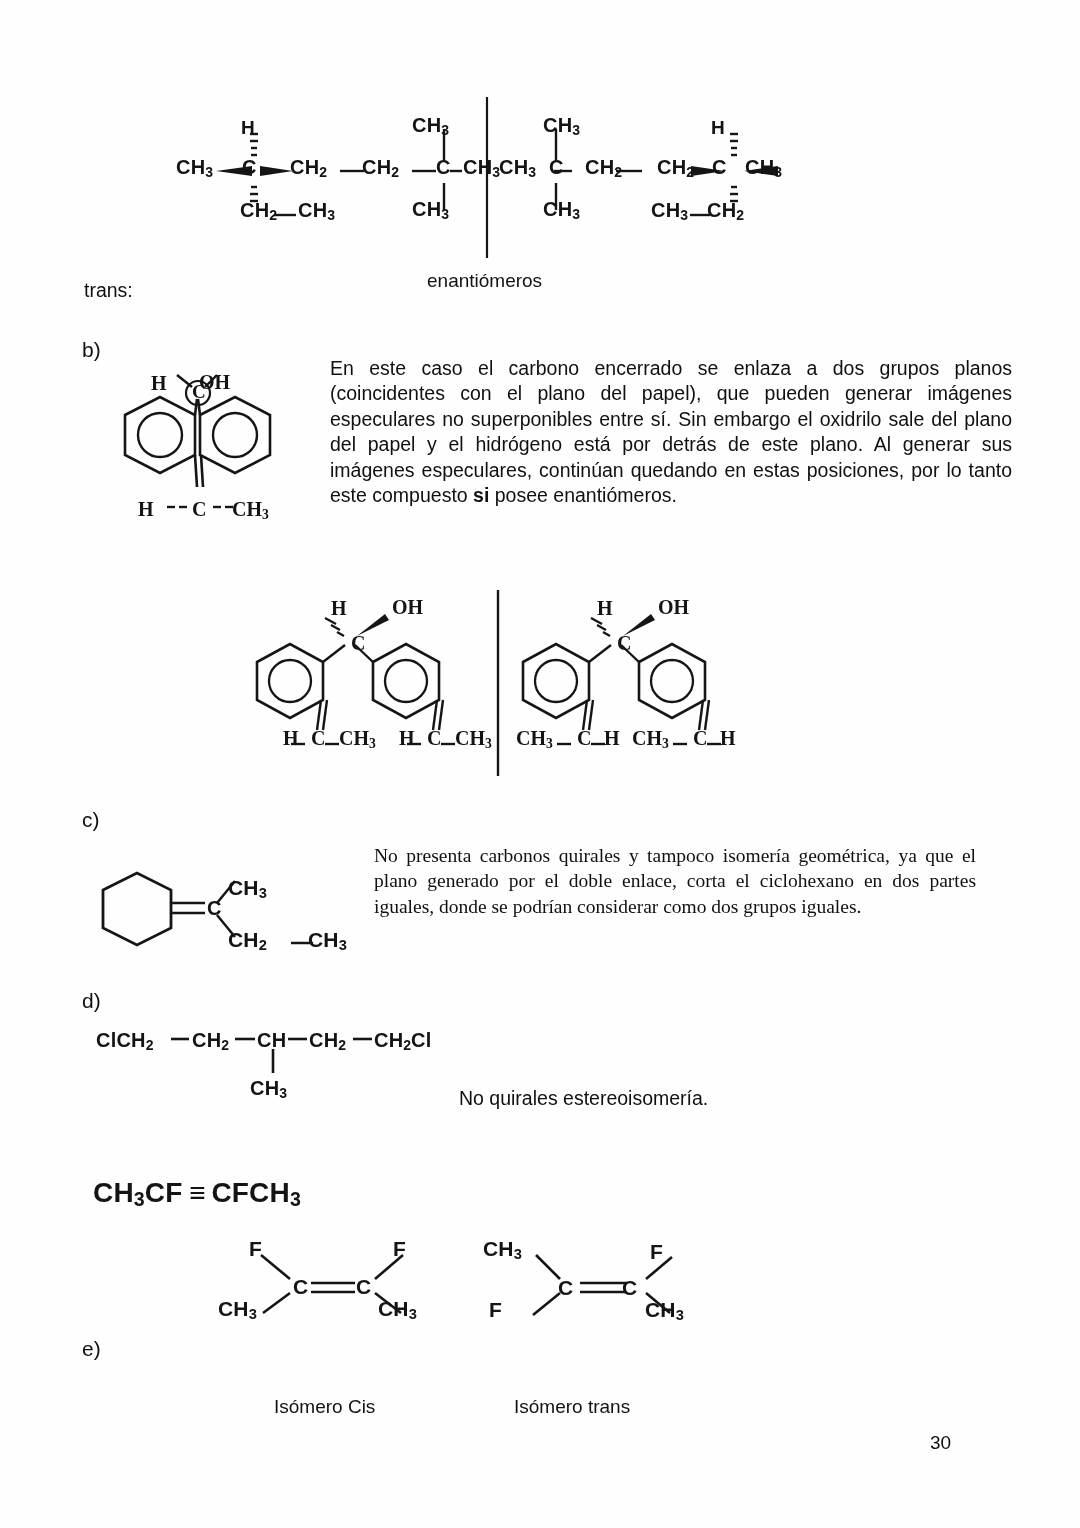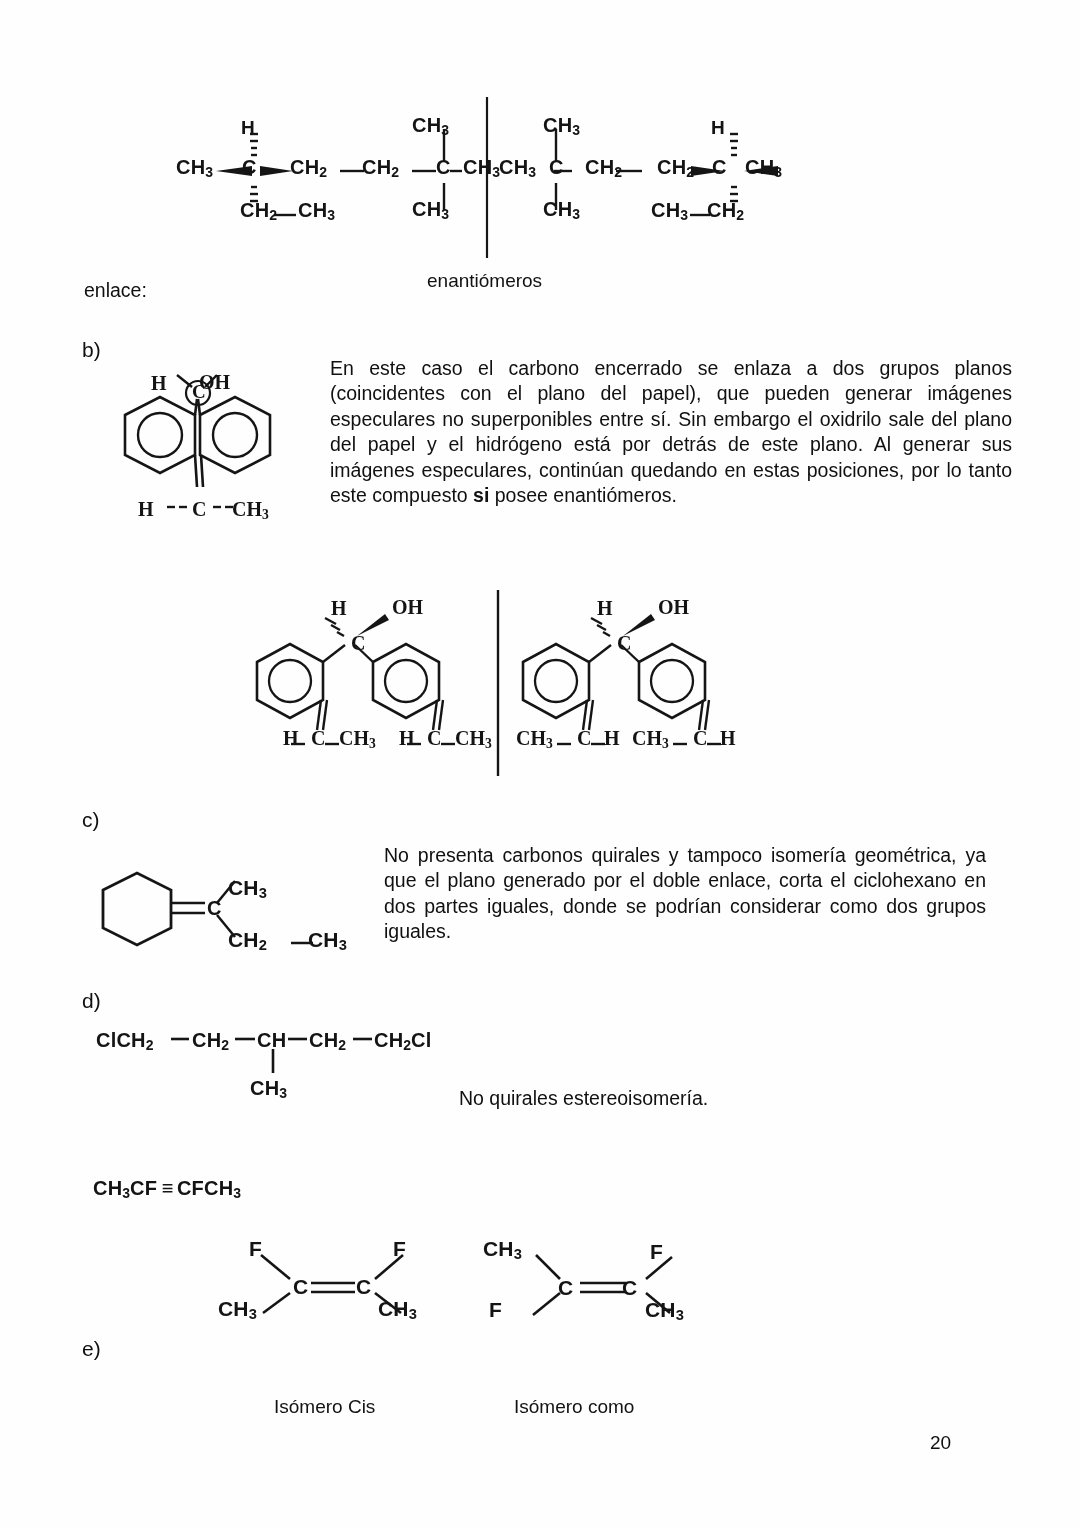--- a/index.html
+++ b/index.html
@@ -176,21 +176,21 @@
   <span class="chem" style="left:585px; top:156px; font-size:20px;">CH<sub>2</sub></span>
   <span class="chem" style="left:657px; top:156px; font-size:20px;">CH<sub>2</sub></span>
   <span class="chem" style="left:711px; top:117px; font-size:19px;">H</span>
   <span class="chem" style="left:712px; top:156px; font-size:20px;">C</span>
   <span class="chem" style="left:745px; top:156px; font-size:20px;">CH<sub>3</sub></span>
   <span class="chem" style="left:651px; top:199px; font-size:20px;">CH<sub>3</sub></span>
   <span class="chem" style="left:707px; top:199px; font-size:20px;">CH<sub>2</sub></span>
 
   <span class="caption" style="left:427px; top:270px;">enantiómeros</span>
 
-  <span class="plain" style="left:84px; top:278px;">enlace:</span>
+  <span class="plain" style="left:84px; top:278px;">trans:</span>
 
   <span class="item-label" style="left:82px; top:338px;">b)</span>
 
   <div class="prose" style="left:330px; top:356px; width:682px;">En este caso el carbono encerrado se enlaza a dos grupos planos (coincidentes con el plano del papel), que pueden generar imágenes especulares no superponibles entre sí. Sin embargo el oxidrilo sale del plano del papel y el hidrógeno está por detrás de este plano. Al generar sus imágenes especulares, continúan quedando en estas posiciones, por lo tanto este compuesto <b>si</b> posee enantiómeros.</div>
 
   <div class="abs" style="left:95px; top:365px; width:200px; height:165px;">
     <svg width="200" height="165" viewBox="0 0 200 165">
 
       <polygon points="30,50 65,32 100,50 100,90 65,108 30,90" class="stroke" stroke-width="2.6"></polygon>
       <circle cx="65" cy="70" r="22" class="stroke" stroke-width="2.4"></circle>
@@ -293,21 +293,21 @@
   <span class="chem-serif" style="left:617px; top:632px; font-size:20px;">C</span>
   <span class="chem-serif" style="left:516px; top:727px; font-size:20px;">CH<sub>3</sub></span>
   <span class="chem-serif" style="left:577px; top:727px; font-size:20px;">C</span>
   <span class="chem-serif" style="left:604px; top:727px; font-size:20px;">H</span>
   <span class="chem-serif" style="left:632px; top:727px; font-size:20px;">CH<sub>3</sub></span>
   <span class="chem-serif" style="left:693px; top:727px; font-size:20px;">C</span>
   <span class="chem-serif" style="left:720px; top:727px; font-size:20px;">H</span>
 
   <span class="item-label" style="left:82px; top:808px;">c)</span>
 
-  <div class="prose" style="left:384px; top:843px; width:602px;">No presenta carbonos quirales y tampoco isomería geométrica, ya que el plano generado por el doble enlace, corta el ciclohexano en dos partes iguales, donde se podrían considerar como dos grupos iguales.</div>
+  <div class="prose" style="left:374px; top:843px; width:602px;font-family:Liberation Serif, serif;">No presenta carbonos quirales y tampoco isomería geométrica, ya que el plano generado por el doble enlace, corta el ciclohexano en dos partes iguales, donde se podrían considerar como dos grupos iguales.</div>
 
   <div class="abs" style="left:95px; top:865px; width:270px; height:100px;">
     <svg width="270" height="100" viewBox="0 0 270 100">
 
       <polygon points="8,25 42,8 76,25 76,63 42,80 8,63" class="stroke" stroke-width="2.8"></polygon>
 
       <line x1="76" y1="38" x2="110" y2="38" class="stroke" stroke-width="2.6"></line>
       <line x1="76" y1="48" x2="110" y2="48" class="stroke" stroke-width="2.6"></line>
 
       <line x1="122" y1="38" x2="140" y2="16" class="stroke" stroke-width="2.5"></line>
@@ -336,21 +336,21 @@
   </div>
   <span class="chem" style="left:96px; top:1029px; font-size:20px;">ClCH<sub>2</sub></span>
   <span class="chem" style="left:192px; top:1029px; font-size:20px;">CH<sub>2</sub></span>
   <span class="chem" style="left:257px; top:1029px; font-size:20px;">CH</span>
   <span class="chem" style="left:309px; top:1029px; font-size:20px;">CH<sub>2</sub></span>
   <span class="chem" style="left:374px; top:1029px; font-size:20px;">CH<sub>2</sub>Cl</span>
   <span class="chem" style="left:250px; top:1077px; font-size:20px;">CH<sub>3</sub></span>
 
   <span class="plain" style="left:459px; top:1086px;">No quirales estereoisomería.</span>
 
-  <span class="chem" style="left:93px; top:1177px; font-size:20px;">CH<sub>3</sub>CF<span style="letter-spacing:-1px;"> ≡ </span>CFCH<sub>3</sub></span>
+  <span class="chem" style="left:93px; top:1177px; font-size:28px;">CH<sub>3</sub>CF<span style="letter-spacing:-1px;"> ≡ </span>CFCH<sub>3</sub></span>
 
   <div class="abs" style="left:215px; top:1235px; width:230px; height:95px;">
     <svg width="230" height="95" viewBox="0 0 230 95">
       <line x1="46" y1="20" x2="75" y2="44" class="stroke" stroke-width="2.6"></line>
       <line x1="160" y1="44" x2="188" y2="20" class="stroke" stroke-width="2.6"></line>
       <line x1="75" y1="58" x2="48" y2="78" class="stroke" stroke-width="2.6"></line>
       <line x1="160" y1="58" x2="186" y2="78" class="stroke" stroke-width="2.6"></line>
       <line x1="96" y1="48" x2="140" y2="48" class="stroke" stroke-width="2.7"></line>
       <line x1="96" y1="57" x2="140" y2="57" class="stroke" stroke-width="2.7"></line>
     </svg>
@@ -375,17 +375,17 @@
   <span class="chem" style="left:483px; top:1237px; font-size:21px;">CH<sub>3</sub></span>
   <span class="chem" style="left:650px; top:1240px; font-size:21px;">F</span>
   <span class="chem" style="left:558px; top:1276px; font-size:21px;">C</span>
   <span class="chem" style="left:622px; top:1276px; font-size:21px;">C</span>
   <span class="chem" style="left:489px; top:1298px; font-size:21px;">F</span>
   <span class="chem" style="left:645px; top:1298px; font-size:21px;">CH<sub>3</sub></span>
 
   <span class="item-label" style="left:82px; top:1337px;">e)</span>
 
   <span class="caption" style="left:274px; top:1396px;">Isómero Cis</span>
-  <span class="caption" style="left:514px; top:1396px;">Isómero como</span>
-
-  <span class="pagenum" style="left:930px; top:1432px;">20</span>
+  <span class="caption" style="left:514px; top:1396px;">Isómero trans</span>
+
+  <span class="pagenum" style="left:930px; top:1432px;">30</span>
 
 </div>
 
 </body></html>

